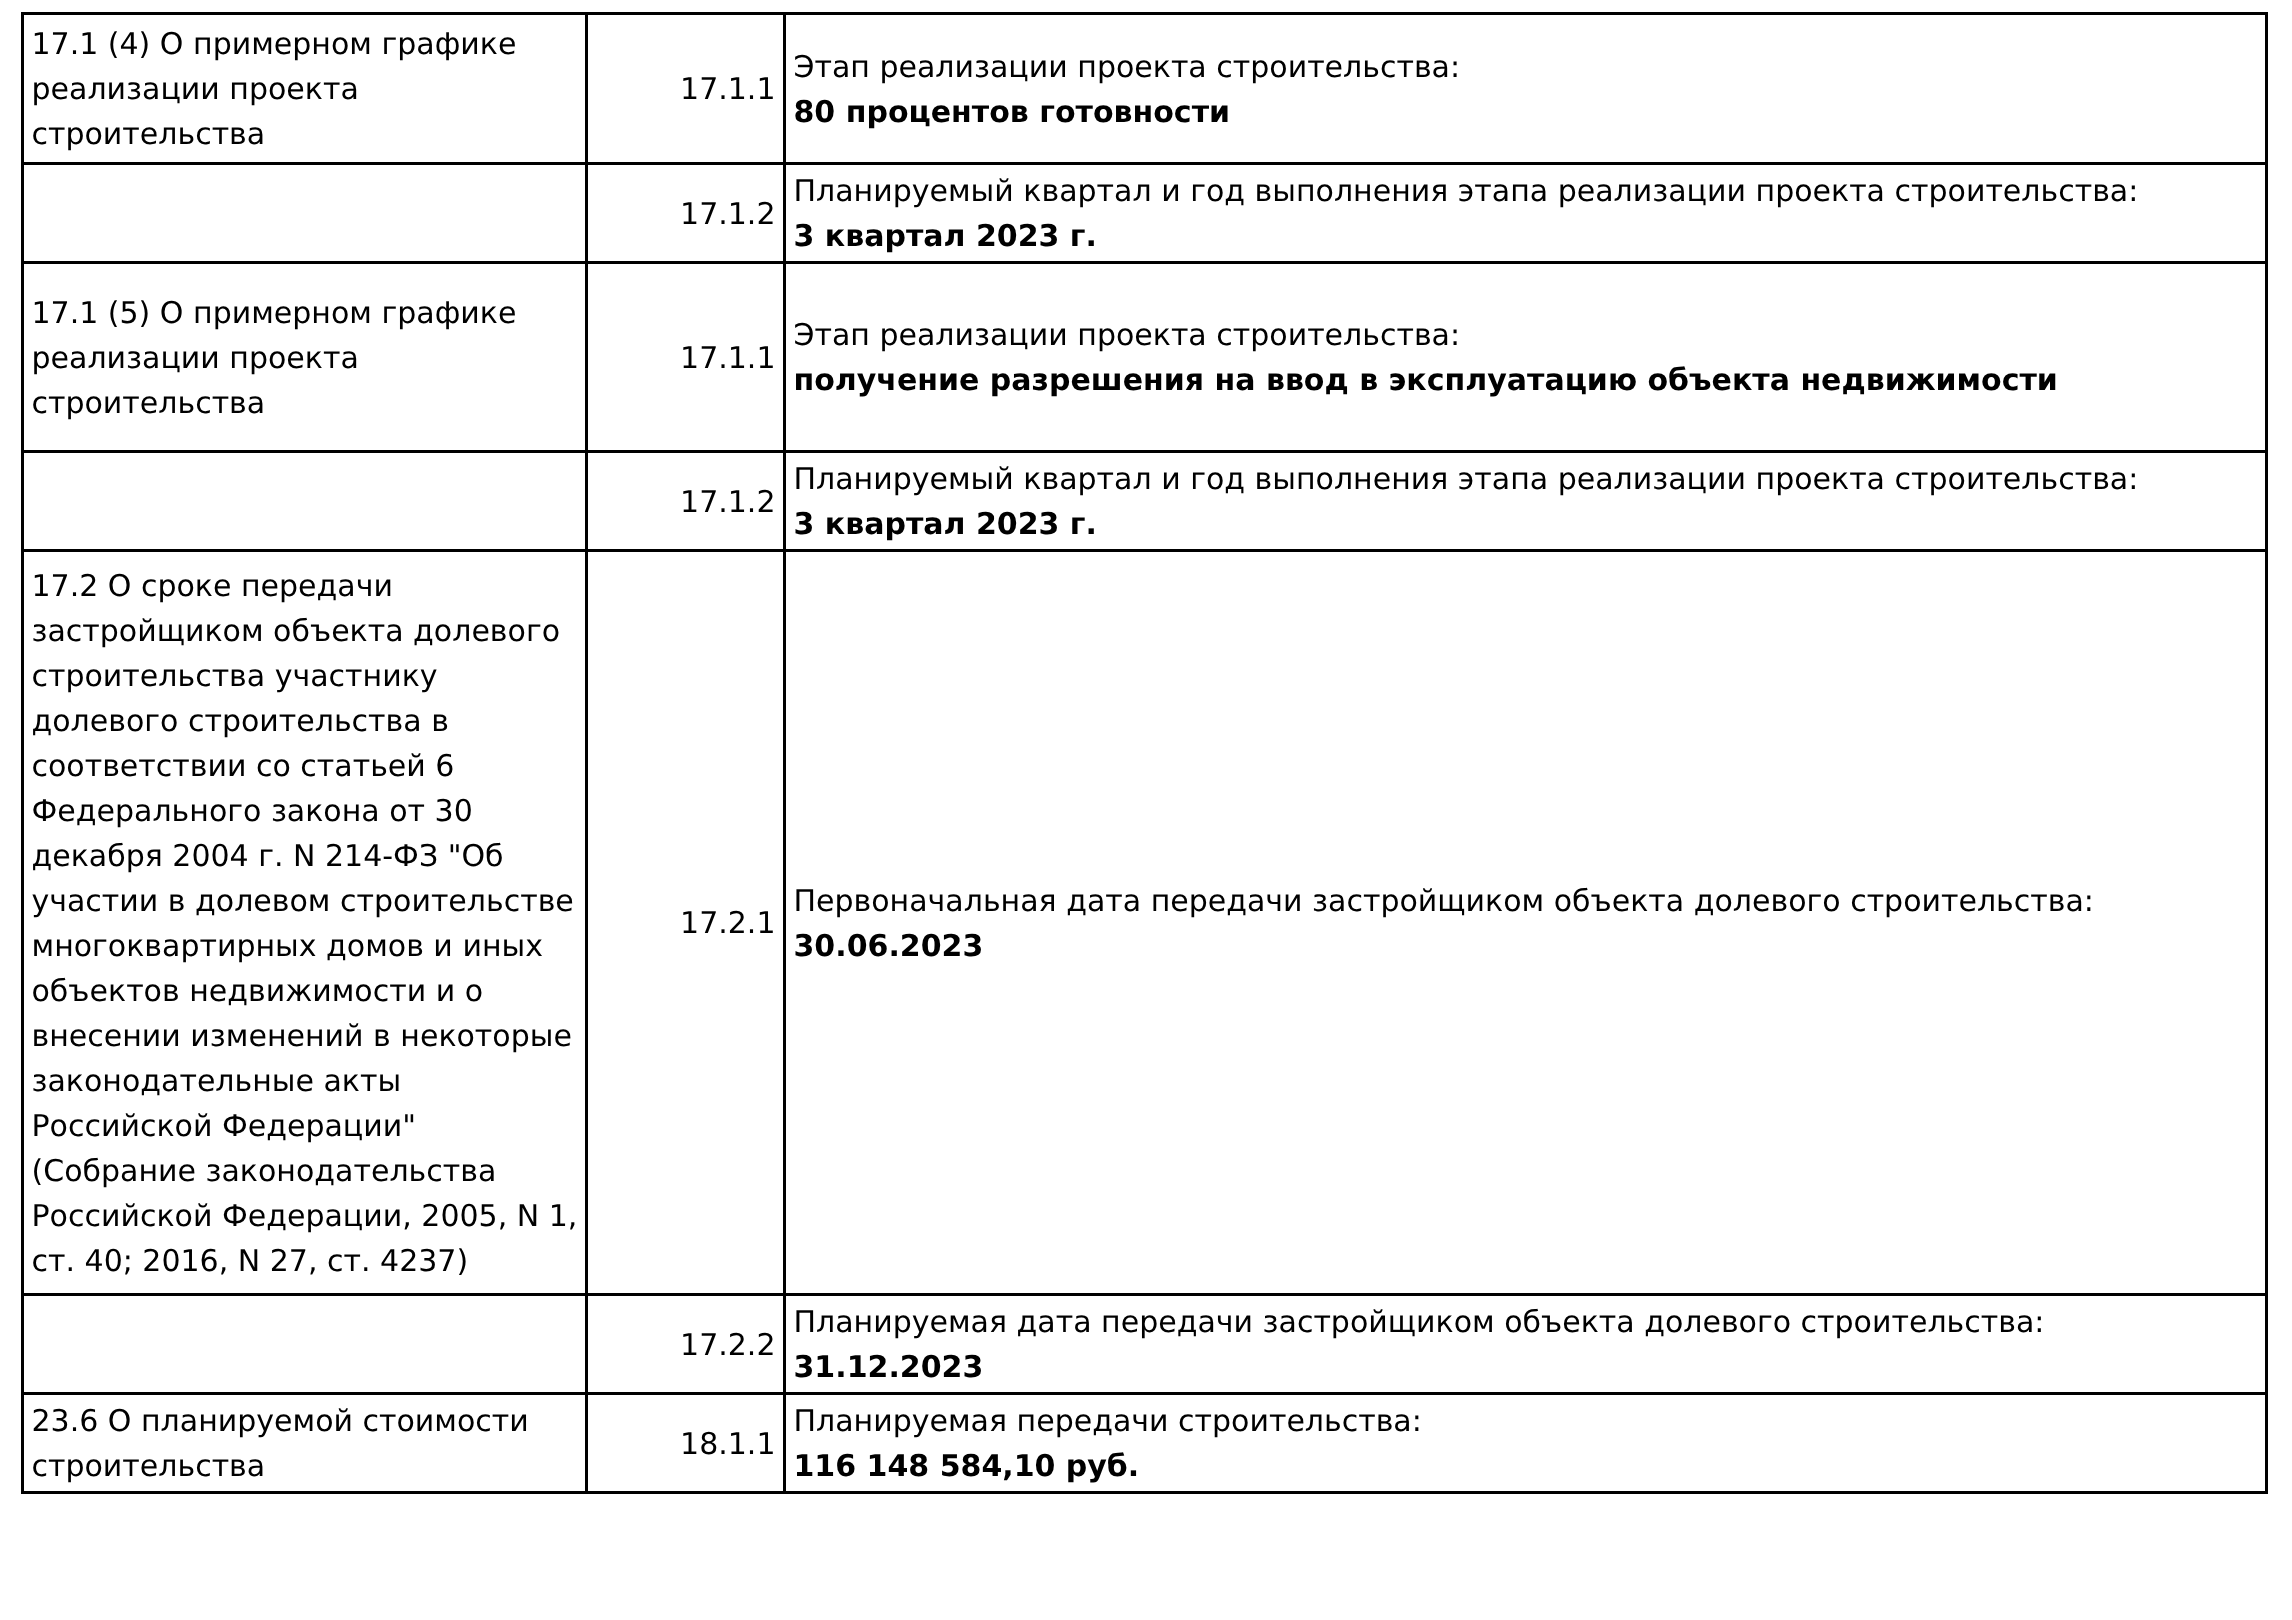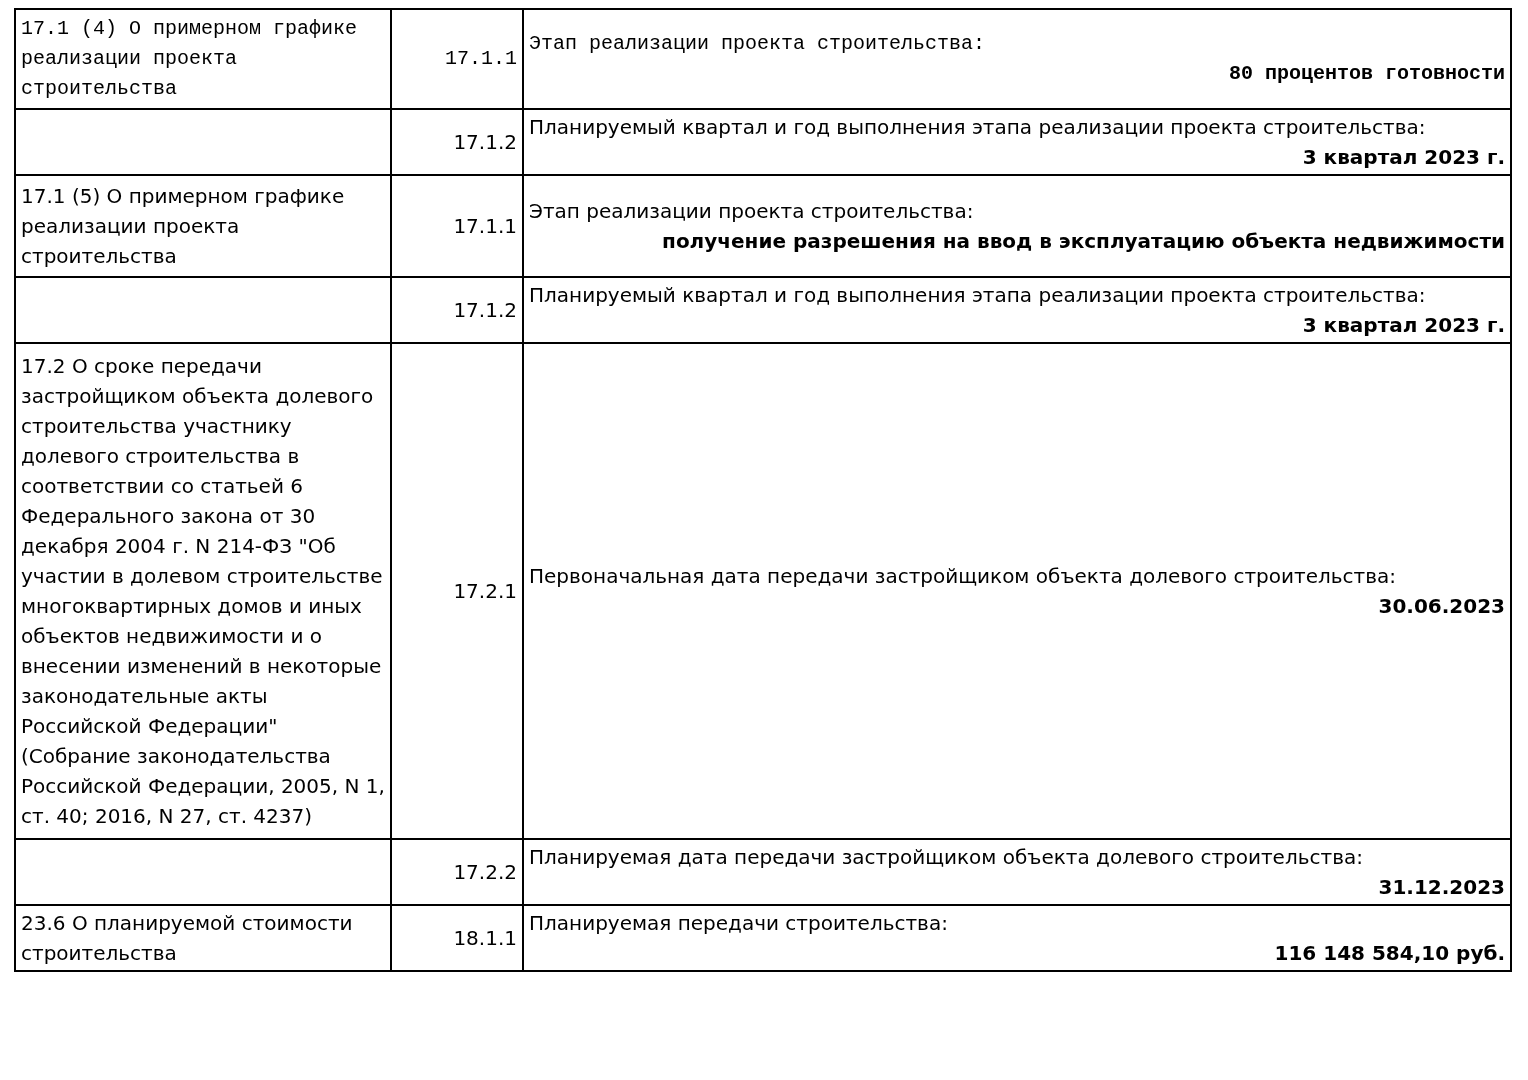--- a/index.html
+++ b/index.html
@@ -24,53 +24,53 @@
     border: 2px solid #000000;
     vertical-align: middle;
     padding: 2px 5px;
     font-size: 20px;
     line-height: 30px;
     overflow: hidden;
   }
   td.c-section { width: 376px; }
   td.c-num { width: 132px; text-align: right; }
   td.c-content { width: 988px; margin-left: 36px; }
-  .field-value { font-weight: bold; text-align: right; }
+  .field-value { font-weight: bold; }
   td.c-header { font-weight: normal; }
 </style>
 </head>
 <body>
 
 <table class="doc-table">
   <colgroup>
     <col style="width:376px">
     <col style="width:132px">
     <col style="width:988px">
   </colgroup>
   <tbody>
 
-    <tr style="height:100px;font-family:Liberation Mono, monospace;">
+    <tr style="height:100px;">
       <td class="c-section">17.1 (4) О примерном графике реализации проекта строительства</td>
       <td class="c-num">17.1.1</td>
       <td class="c-content">
         <div class="field-label">Этап реализации проекта строительства:</div>
         <div class="field-value">80 процентов готовности</div>
       </td>
     </tr>
 
     <tr style="height:62px;">
       <td class="c-section"></td>
       <td class="c-num">17.1.2</td>
       <td class="c-content">
         <div class="field-label">Планируемый квартал и год выполнения этапа реализации проекта строительства:</div>
         <div class="field-value">3 квартал 2023 г.</div>
       </td>
     </tr>
 
-    <tr style="height:102px;">
+    <tr style="height:126px;">
       <td class="c-section">17.1 (5) О примерном графике реализации проекта строительства</td>
       <td class="c-num">17.1.1</td>
       <td class="c-content">
         <div class="field-label">Этап реализации проекта строительства:</div>
         <div class="field-value">получение разрешения на ввод в эксплуатацию объекта недвижимости</div>
       </td>
     </tr>
 
     <tr style="height:64px;">
       <td class="c-section"></td>

